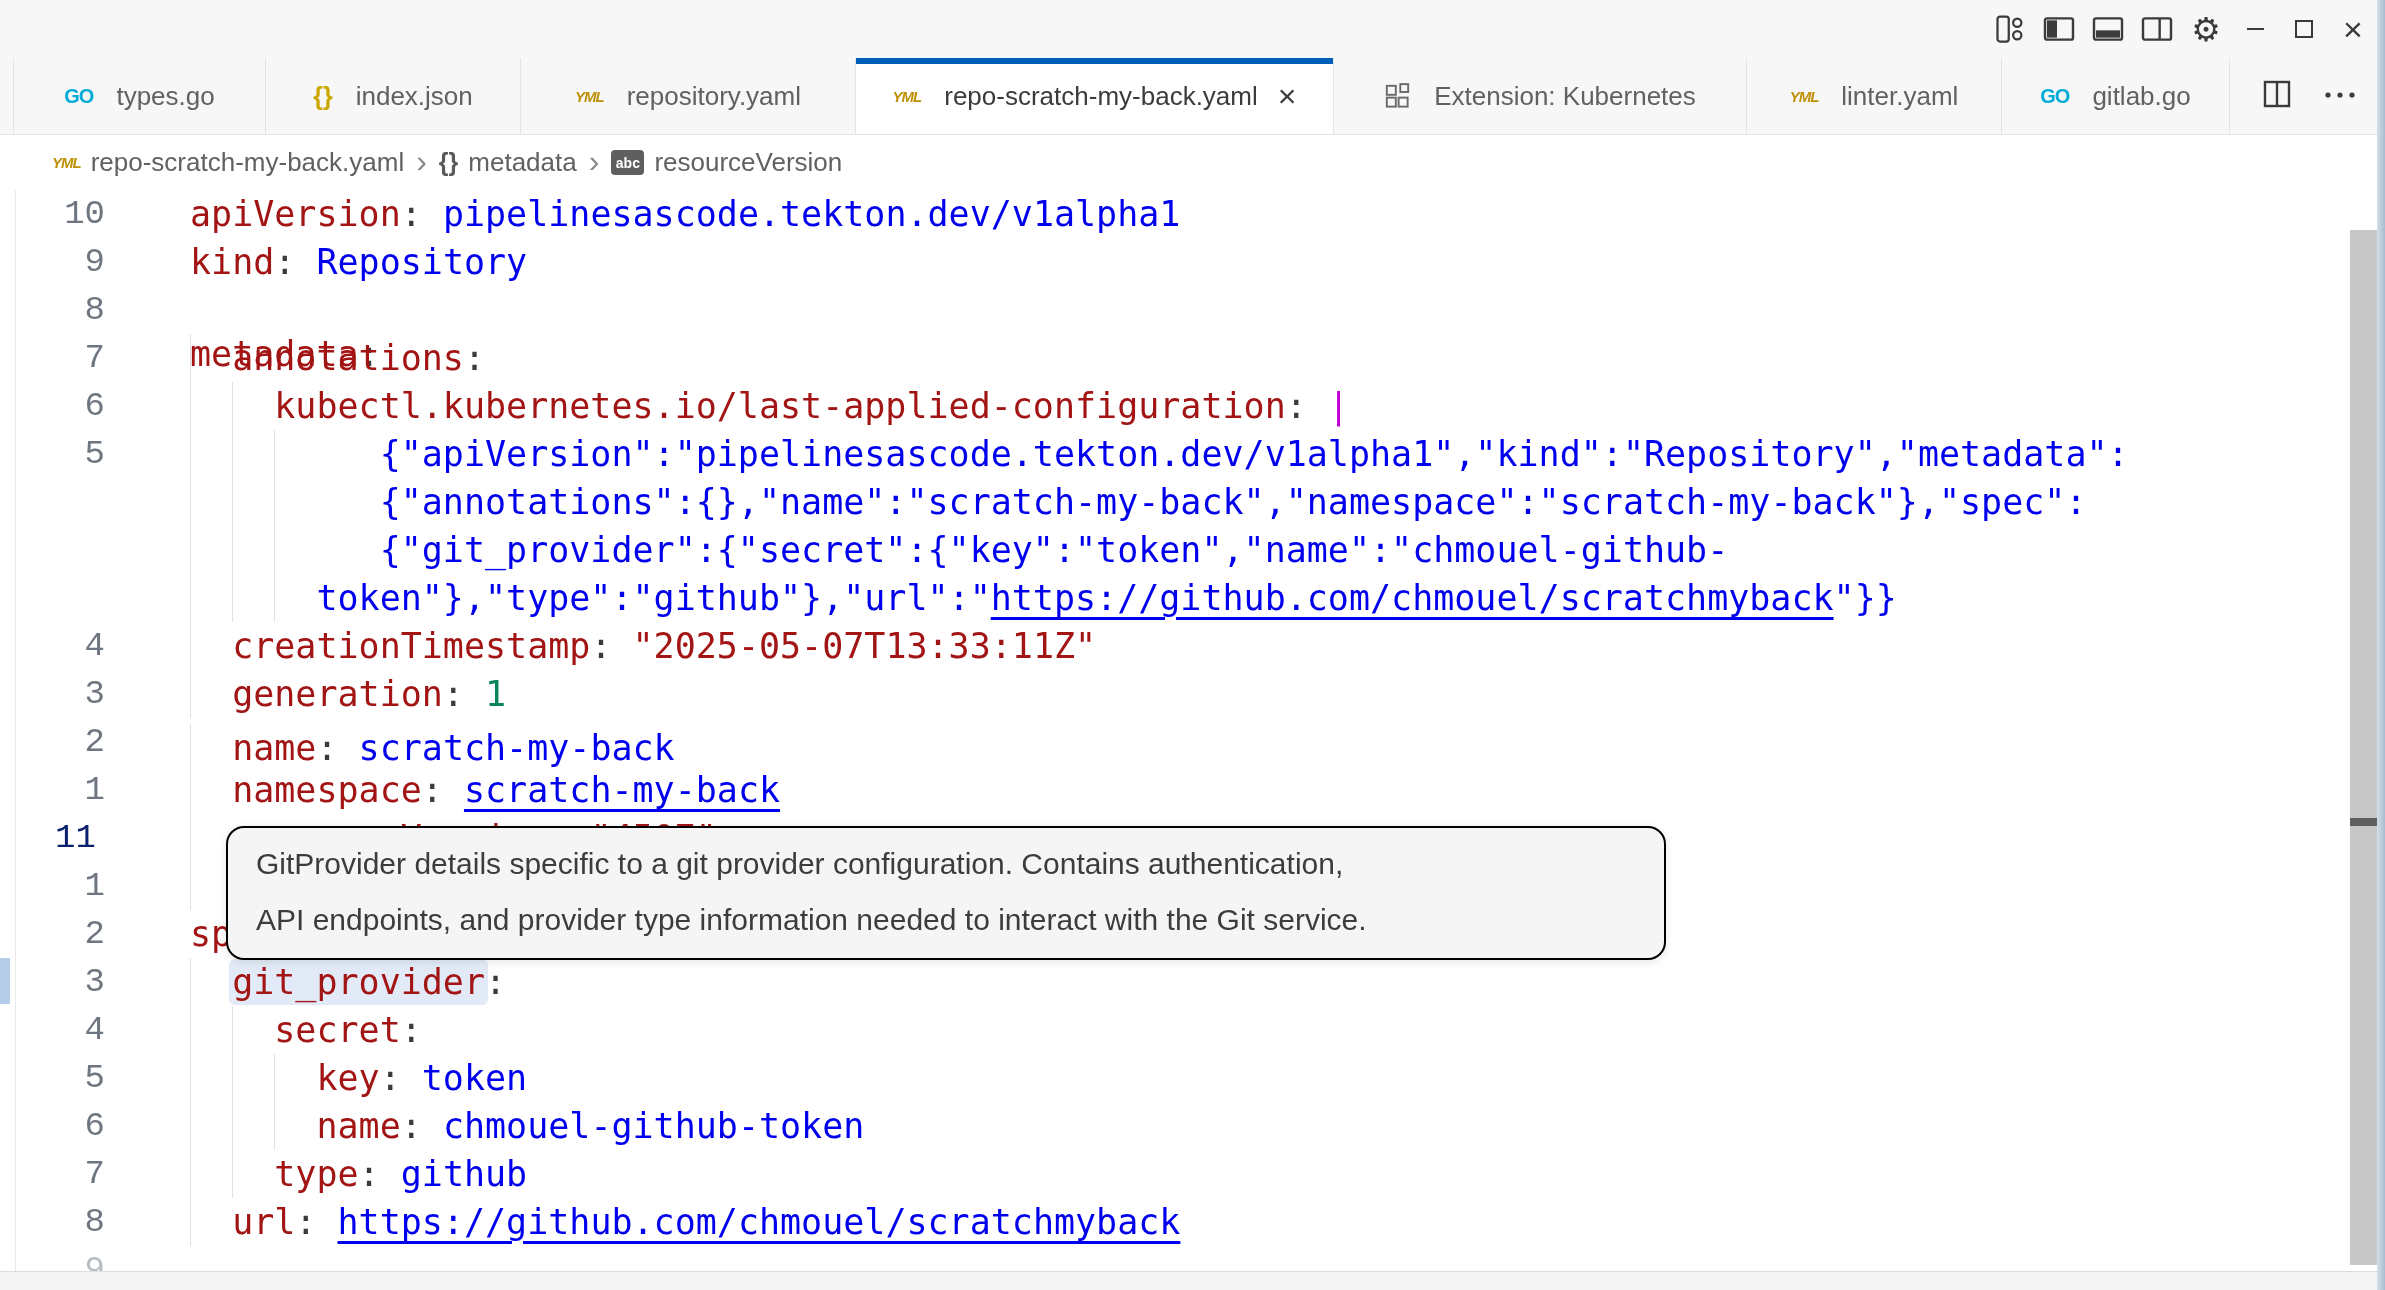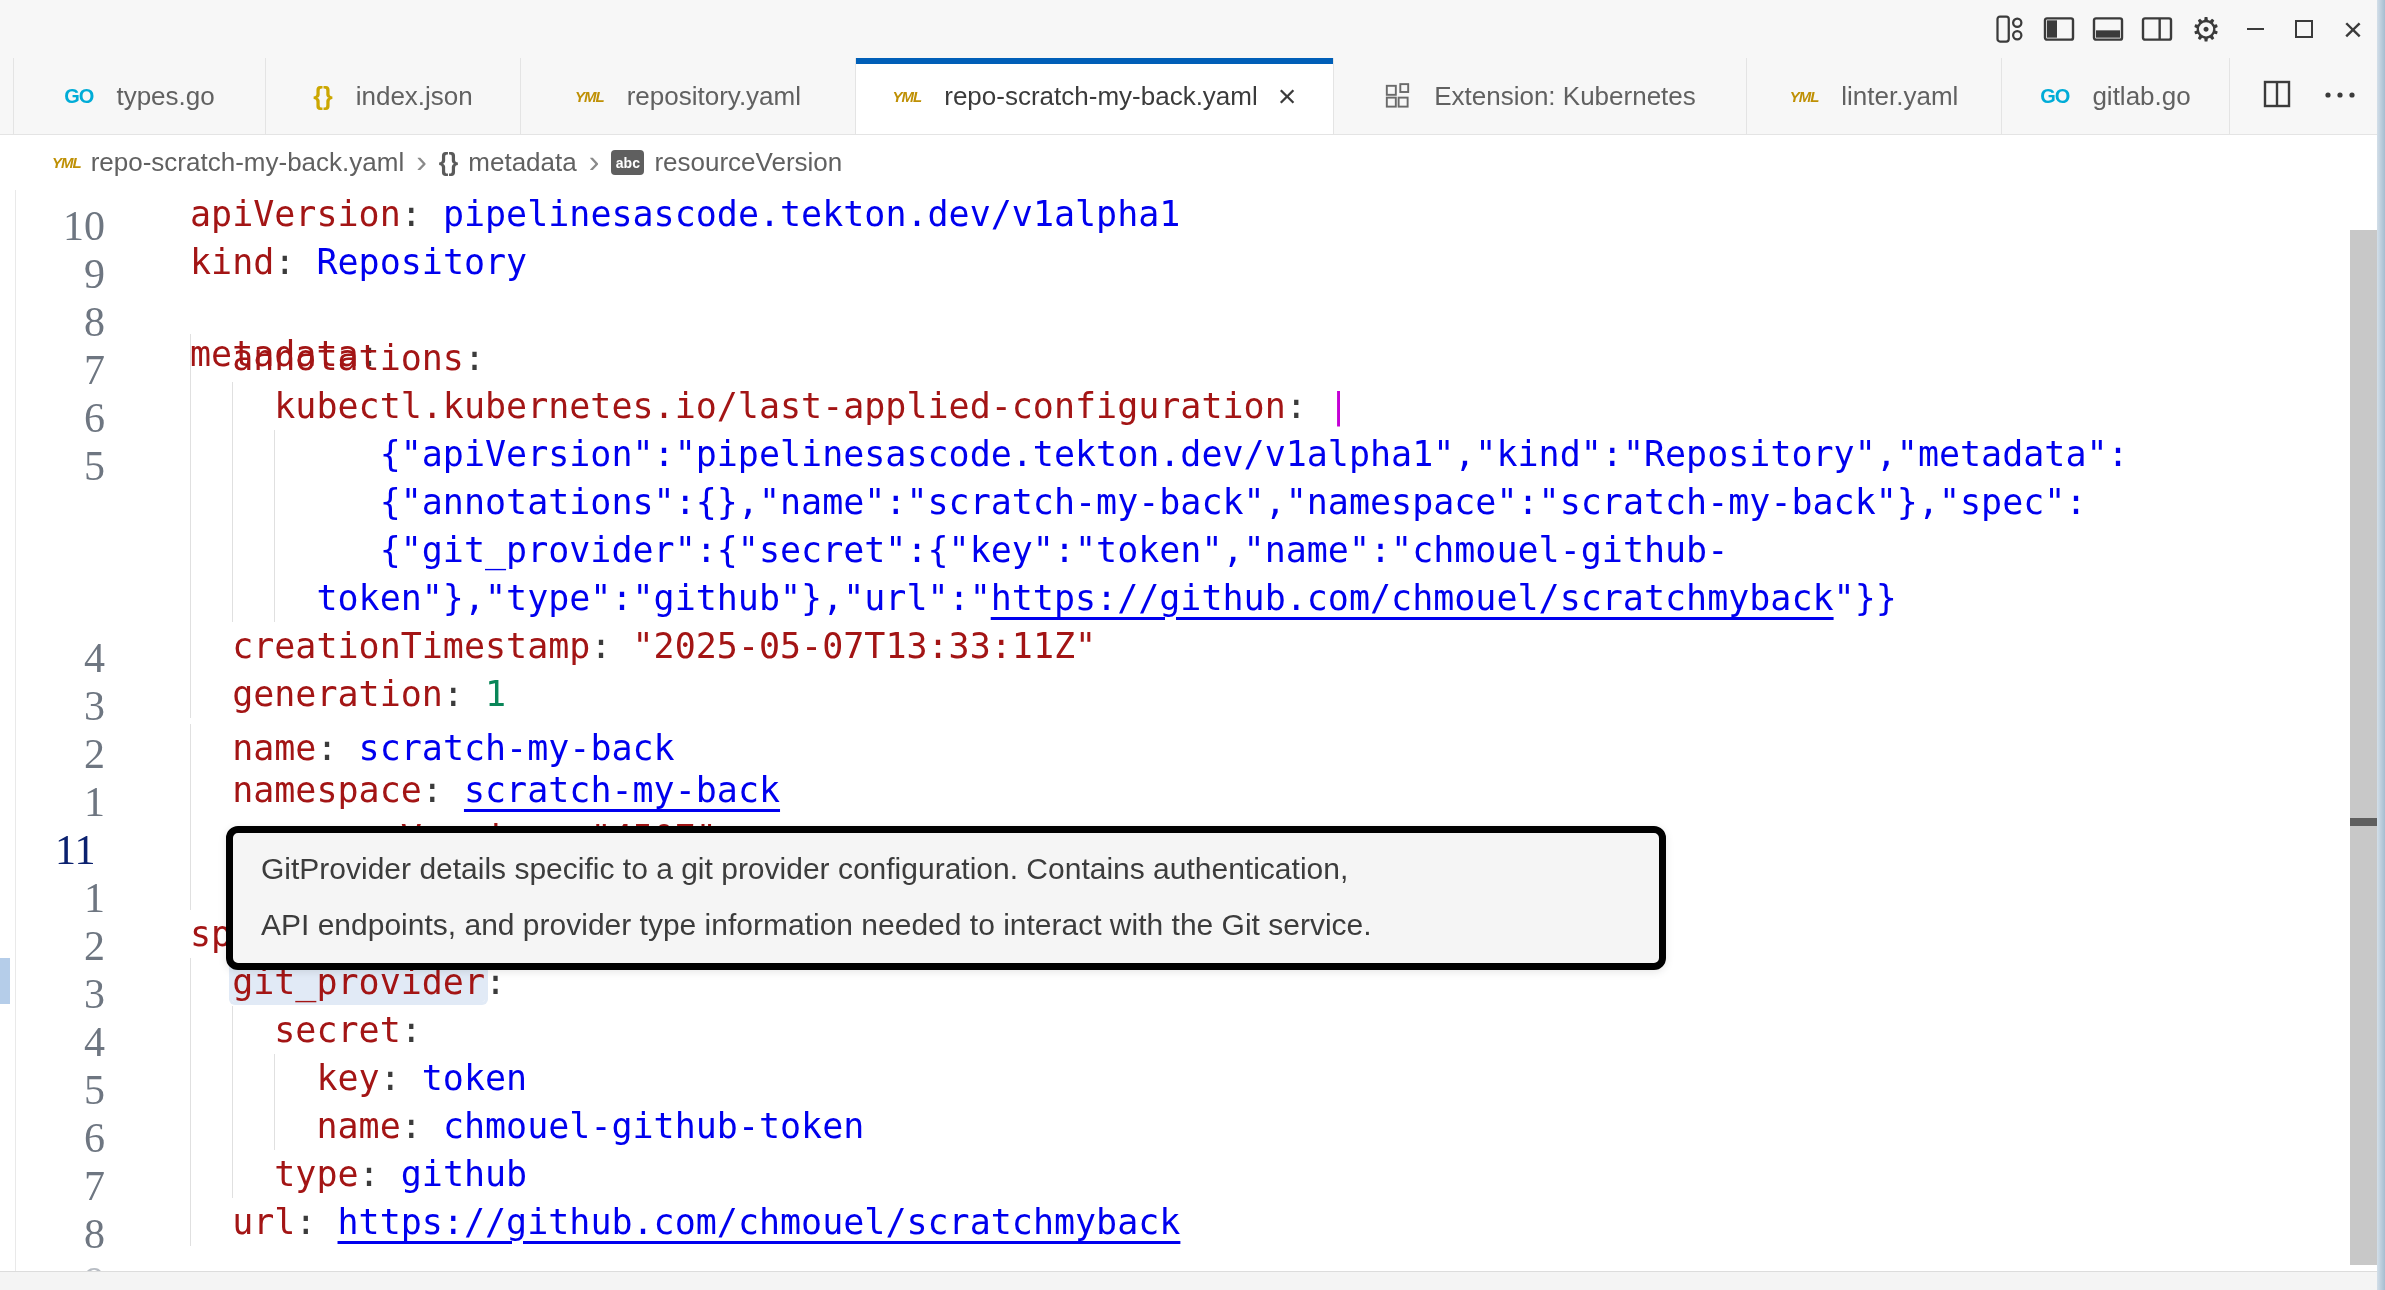--- a/index.html
+++ b/index.html
@@ -40,41 +40,41 @@
                align-items:center;padding-left:52px;gap:12px;font-size:26px;color:#616161}
   .bc-item{display:flex;align-items:center;gap:10px}
   .bc-sep{color:#8a8a8a;font-size:32px;line-height:1;padding-bottom:4px}
   .ic-obj{color:#5a5a5a;font-weight:600;font-size:25px}
   .ic-abc{display:inline-flex;align-items:center;justify-content:center;width:33px;height:25px;
           background:#5f5f5f;color:#fff;border-radius:4px;font-size:14px;font-weight:700}
 
   
   .editor{position:absolute;top:190px;left:0;right:0;height:1100px}
   .row{position:absolute;left:0;right:40px;height:48px}
-  .ln{position:absolute;left:0;top:12px;width:105px;height:48px;line-height:48px;text-align:right;
-      font-family:Liberation Serif, serif;font-size:42px;color:#6e7681}
+  .ln{position:absolute;left:0;top:0;width:105px;height:48px;line-height:48px;text-align:right;
+      font-family:Liberation Mono, monospace;font-size:34px;color:#6e7681}
   .ln.cur{text-align:left;padding-left:55px;width:auto;color:#0b216f}
   .ln.dim{color:#b7bcc3}
   .code{position:absolute;left:190px;top:0;right:0;height:48px;line-height:48px;white-space:pre;
         font-family:"DejaVu Sans Mono",monospace;font-size:35px;color:#3b3b3b}
   .guide{position:absolute;top:0;bottom:0;width:1px;background:#e0e0e0}
   .seg.k{color:#a31515}
   .seg.p{color:#3b3b3b}
   .seg.v{color:#0000ee}
   .seg.s{color:#a31515}
   .seg.n{color:#098658}
   .seg.b{color:#c500d6}
   .seg.l{color:#0000ee;text-decoration:underline;text-decoration-thickness:3px;text-underline-offset:7px}
   .seg.hk{color:#a31515;background:#e1eaf6;box-shadow:0 0 0 3px #e1eaf6;border-radius:3px}
   .editor-edge{position:absolute;left:15px;top:190px;bottom:18px;width:1px;background:#e9e9e9}
   .gutter-decor{position:absolute;left:0;top:958px;width:10px;height:46px;background:#b5cde9}
 
   
   .tooltip{position:absolute;left:226px;top:826px;width:1440px;box-sizing:border-box;background:#f5f5f5;
-           border:7px solid #000000;border-radius:12px;padding:14px 28px 16px;z-index:20;
+           border:2px solid #000000;border-radius:18px;padding:14px 28px 16px;z-index:20;
            box-shadow:0 2px 8px rgba(0,0,0,.10)}
   .tooltip .tline{font-size:30px;line-height:44px;color:#3c3c3c;white-space:nowrap}
   .tooltip .tline + .tline{margin-top:12px}
 
   
   .scroll-slider{position:absolute;left:2350px;top:230px;width:27px;height:1035px;background:#c8c8c8;z-index:25}
   .scroll-marker{position:absolute;left:2350px;top:818px;width:27px;height:8px;background:#5f5f5f;z-index:26}
   .edge-strip{position:absolute;left:2377px;top:0;width:8px;height:1290px;z-index:27;
               background:linear-gradient(to right,#d3dfe9,#a6bdd0)}
   .bottom-strip{position:absolute;left:0;right:8px;bottom:0;height:18px;background:#f4f4f4;

